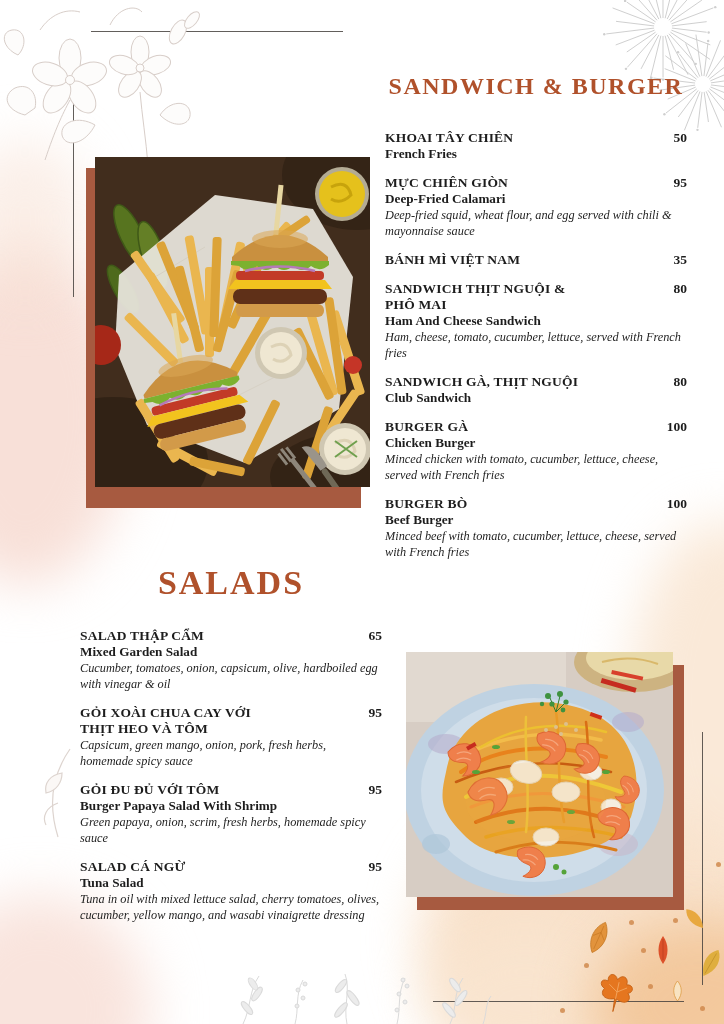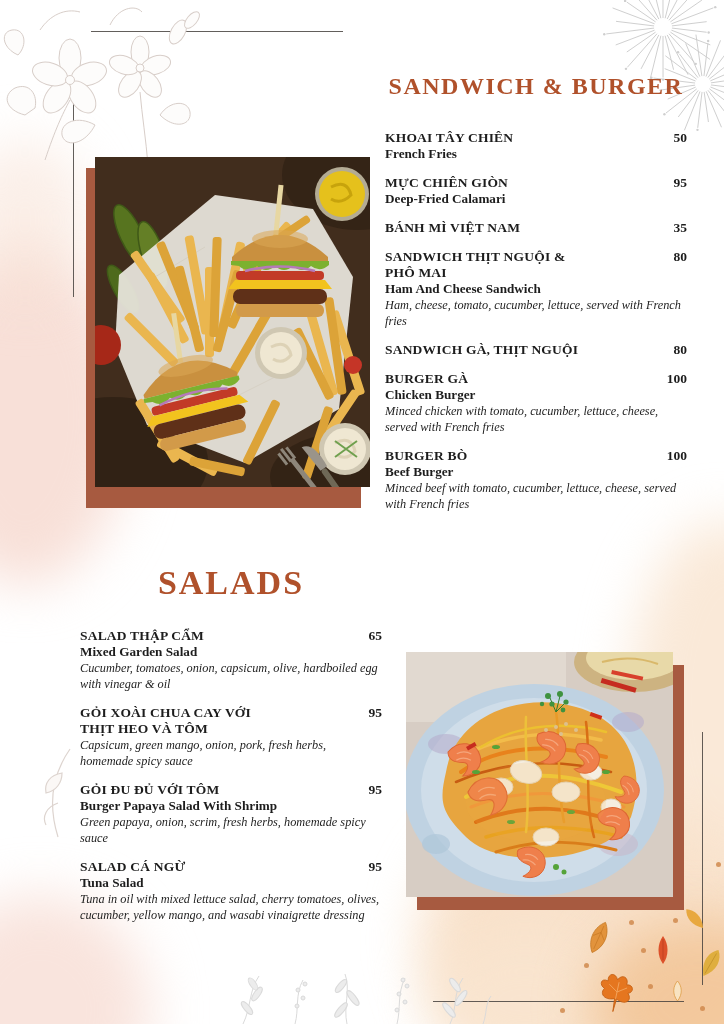--- a/index.html
+++ b/index.html
@@ -430,20 +430,21 @@
         </div>
       <div class="en">French Fries</div>
 
     </div>
     <div class="item">
       <div class="row">
           <span class="vi">MỰC CHIÊN GIÒN</span>
           <span class="price">95</span>
         </div>
       <div class="en">Deep-Fried Calamari</div>
+      <div class="desc">Deep-fried squid, wheat flour, and egg served with chili &amp; mayonnaise sauce</div>
     </div>
     <div class="item">
       <div class="row">
           <span class="vi">BÁNH MÌ VIỆT NAM</span>
           <span class="price">35</span>
         </div>
 
     </div>
     <div class="item">
       <div class="row">
@@ -451,20 +452,21 @@
           <span class="price">80</span>
         </div>
       <div class="en">Ham And Cheese Sandwich</div>
       <div class="desc">Ham, cheese, tomato, cucumber, lettuce, served with French fries</div>
     </div>
     <div class="item">
       <div class="row">
           <span class="vi">SANDWICH GÀ, THỊT NGUỘI</span>
           <span class="price">80</span>
         </div>
+      <div class="en">Club Sandwich</div>
     </div>
     <div class="item">
       <div class="row">
           <span class="vi">BURGER GÀ</span>
           <span class="price">100</span>
         </div>
       <div class="en">Chicken Burger</div>
       <div class="desc">Minced chicken with tomato, cucumber, lettuce, cheese, served with French fries</div>
     </div>
     <div class="item">

